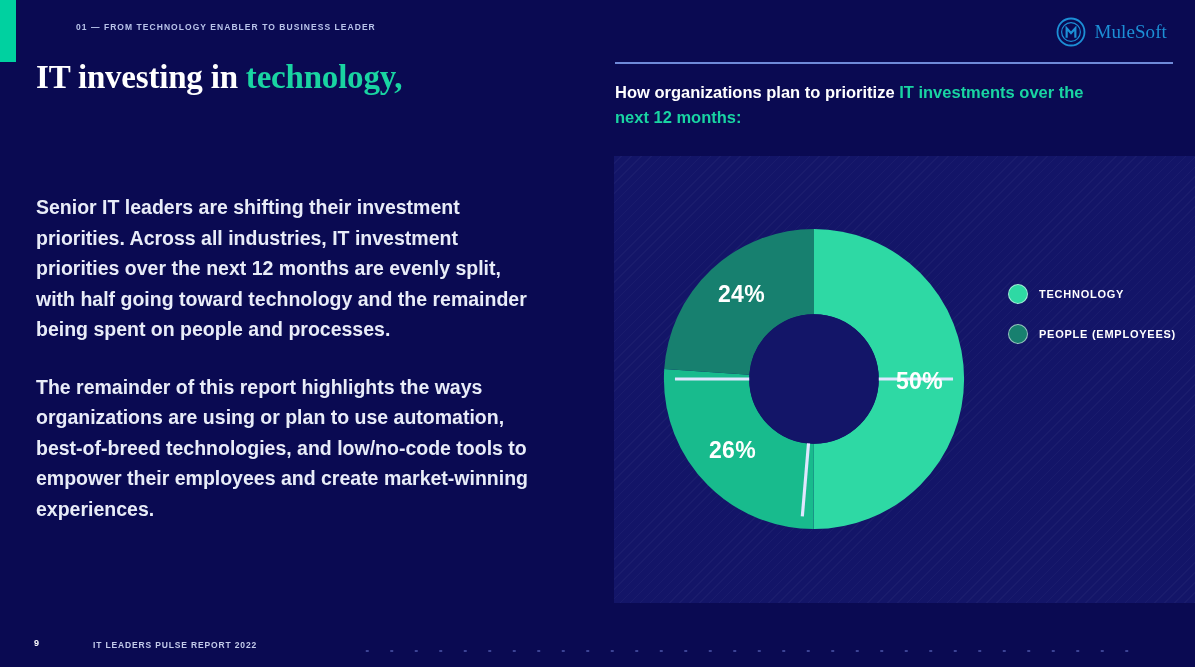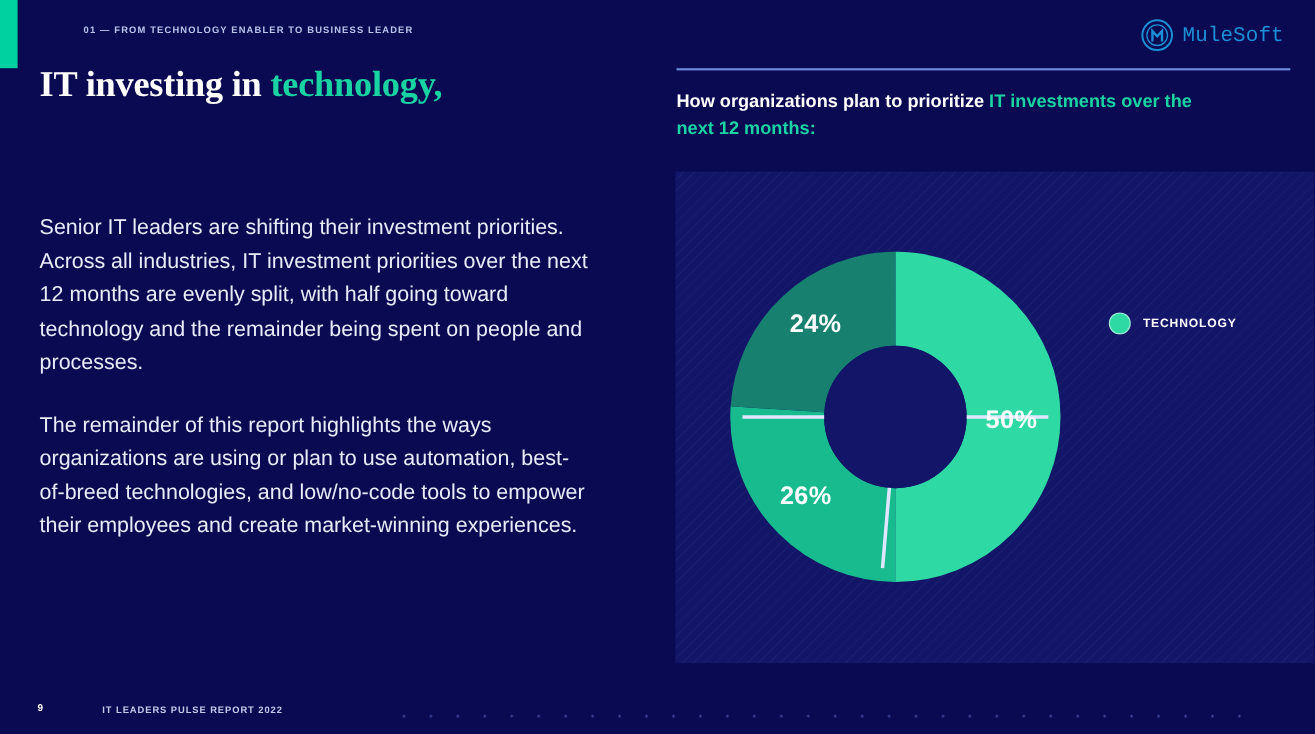--- a/index.html
+++ b/index.html
@@ -37,35 +37,35 @@
   .logo{
     position:absolute; right:28px; top:17px;
     display:flex; align-items:center; gap:8px;
   }
   .logo-mark{
     width:30px; height:30px; flex:0 0 30px;
   }
   .logo-text{
     font-size:19px; font-weight:400; color:#1c8fd6;
     letter-spacing:.1px;
-    font-family:Liberation Mono, monospace;
+    font-family:Liberation Serif, serif;
   }
 
   
   .headline{
     position:absolute; left:36px; top:57px; width:540px;
     font-size:33px; line-height:40px; font-weight:700;
     color:#ffffff; letter-spacing:-.2px;font-family:Liberation Serif, serif;
   }
   .headline .green{ color:#19d4a2; }
 
   .body-copy{
     position:absolute; left:36px; top:192px; width:500px;
     color:#e8ecf8;
-    font-size:19.5px; line-height:30.5px; font-weight:400;
+    font-size:19.5px; line-height:30.5px; font-weight:700;
   }
   .body-copy p + p{ margin-top:27px; }
 
   
   .rule{
     position:absolute; left:615px; top:62px;
     width:558px; height:2px;
     background:#6f8ad8;
   }
   .chart-heading{
@@ -196,20 +196,24 @@
       <span class="slice-label lbl-50">50%</span>
       <span class="slice-label lbl-26">26%</span>
       <span class="slice-label lbl-24">24%</span>
     </div>
 
     <div class="legend">
       <div class="legend-row">
         <span class="legend-dot" style="background:#2ed9a4"></span>
         <span class="legend-label">TECHNOLOGY</span>
       </div>
+      <div class="legend-row">
+        <span class="legend-dot" style="background:#17806f"></span>
+        <span class="legend-label">PEOPLE (EMPLOYEES)</span>
+      </div>
     </div>
 
   </div>
 
   <div class="footer-page">9</div>
   <div class="footer-title">IT LEADERS PULSE REPORT 2022</div>
   <div class="dot-grid"></div>
 
 </div>
 

